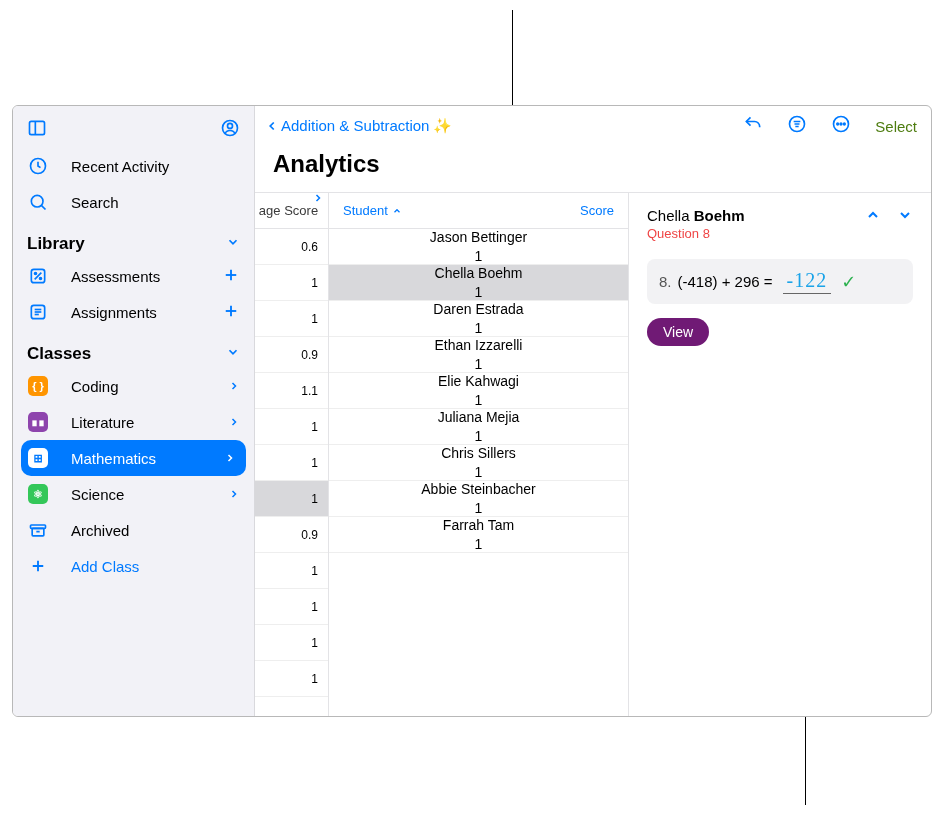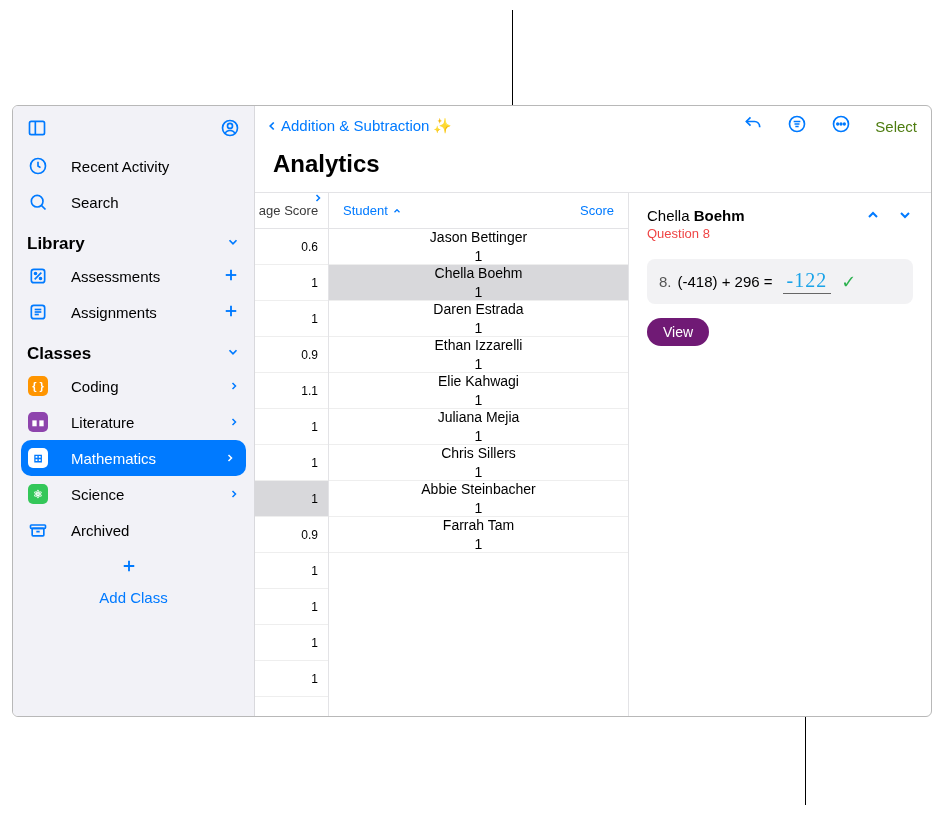--- a/index.html
+++ b/index.html
@@ -72,21 +72,21 @@
   .chev-small { color: #007aff; }
   .sb-item.selected {
     background: #007aff;
     color: #fff;
     border-radius: 10px;
     margin: 0 8px;
     padding-left: 6px;
     padding-right: 10px;
   }
   .sb-item.selected .chev-small { color: #fff; }
-  .sb-item.add { color: #007aff; flex-direction: column; }
+  .sb-item.add { color: #007aff; }
   .icon-sq {
     width: 20px; height: 20px; border-radius: 5px;
     display:flex;align-items:center;justify-content:center;
     font-size:11px;font-weight:600;color:#fff;
   }
   
   .main {
     flex: 1;
     display: flex;
     flex-direction: column;

